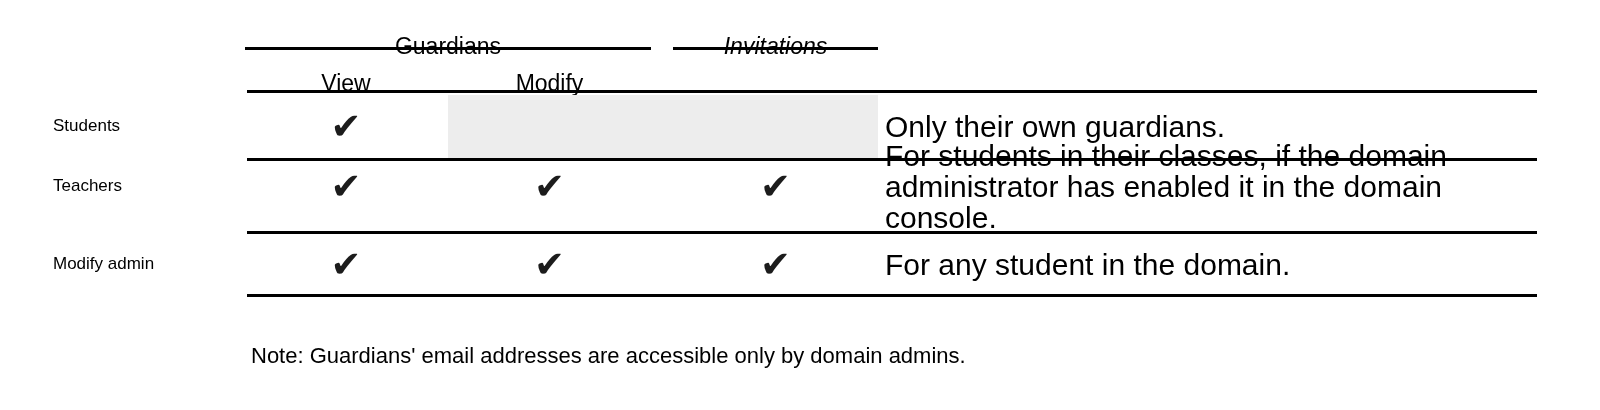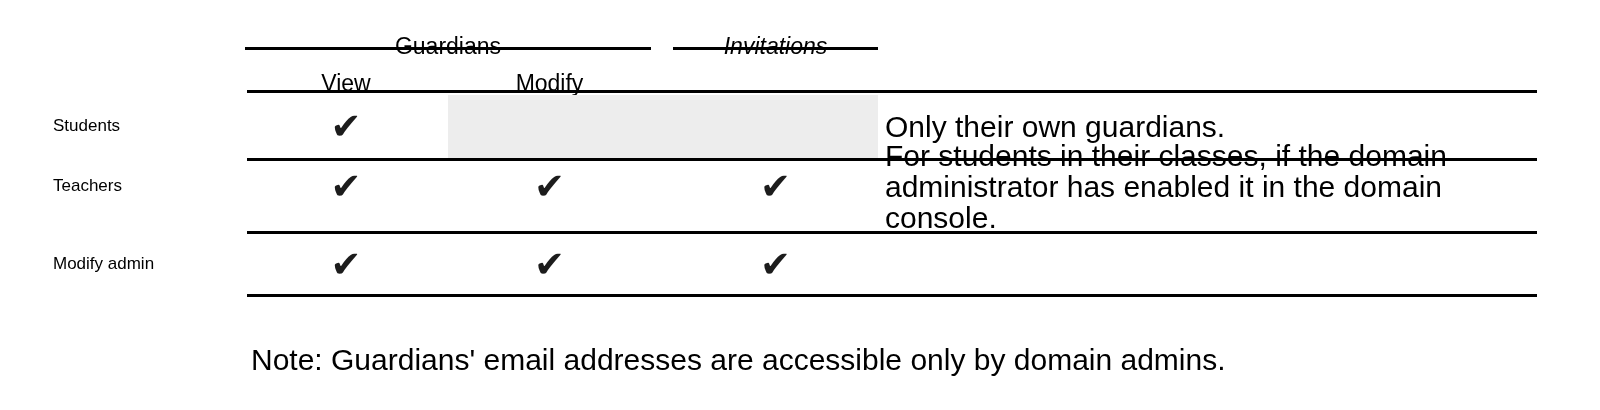--- a/index.html
+++ b/index.html
@@ -61,21 +61,21 @@
   .cell-modify      { left: 448px; width: 203px; }
   .cell-view-modify { left: 673px; width: 205px; }
 
   .note-cell {
     position: absolute; left: 885px; width: 628px;
     top: 50%; transform: translateY(-50%);
     font-size: 30px; line-height: 31px;
   }
   .footnote {
     position: absolute; left: 251px; top: 343px;
-    font-size: 30px; white-space: nowrap;
+    font-size: 22px; white-space: nowrap;
   }
 </style>
 </head>
 <body>
 
 <div class="canvas">
 
   <div class="group-header" id="group-guardians">Guardians</div>
   <div class="group-header" id="group-invitations">Invitations</div>
   <div class="rule" id="rule-guardians"></div>
@@ -120,18 +120,19 @@
     <div class="role-label">Modify admin</div>
     <div class="check-cell cell-view">
       <span class="check-icon">✔</span>
     </div>
     <div class="check-cell cell-modify">
       <span class="check-icon">✔</span>
     </div>
     <div class="check-cell cell-view-modify">
       <span class="check-icon">✔</span>
     </div>
+    <div class="note-cell">For any student in the domain.</div>
   </div>
   <div class="rule" id="rule-row-admin"></div>
 
   <div class="footnote">Note: Guardians' email addresses are accessible only by domain admins.</div>
 
 </div>
 
 </body></html>

